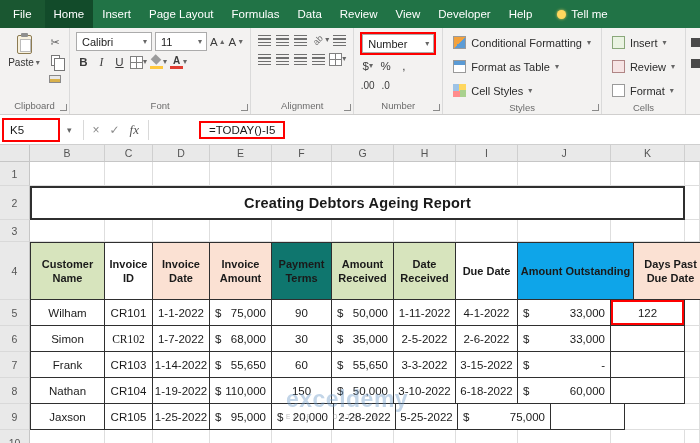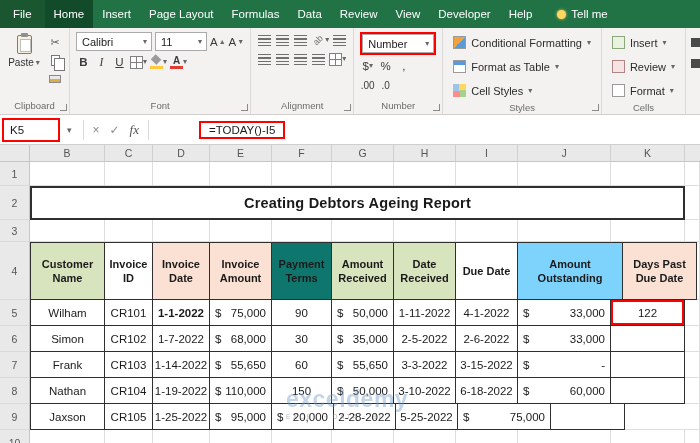--- a/index.html
+++ b/index.html
@@ -374,29 +374,29 @@
         <div class="srow" style="height: 58px;">
           <div class="gut">4</div>
           <div class="cell hdr first" style="width: 75px; background: rgb(215, 228, 189);">Customer Name</div>
           <div class="cell hdr" style="width: 48px; background: rgb(255, 255, 255);">Invoice ID</div>
           <div class="cell hdr" style="width: 57px; background: rgb(251, 225, 211);">Invoice Date</div>
           <div class="cell hdr" style="width: 62px; background: rgb(251, 225, 211);">Invoice Amount</div>
           <div class="cell hdr" style="width: 60px; background: #0f766e;">Payment Terms</div>
           <div class="cell hdr" style="width: 62px; background: rgb(215, 228, 189);">Amount Received</div>
           <div class="cell hdr" style="width: 62px; background: rgb(215, 228, 189);">Date Received</div>
           <div class="cell hdr" style="width: 62px; background: rgb(255, 255, 255);">Due Date</div>
-          <div class="cell hdr" style="width: 105px; background: #7dd3fc;">Amount Outstanding</div>
+          <div class="cell hdr" style="width: 116px; background: #0ea5e9;">Amount Outstanding</div>
           <div class="cell hdr" style="width: 74px; background: rgb(251, 225, 211);">Days Past Due Date</div>
           <div class="cell lite filler"></div>
         </div>
         <div class="srow" style="height: 26px;">
           <div class="gut">5</div>
           <div class="cell data first" style="width: 75px;">Wilham</div>
           <div class="cell data" style="width: 48px;">CR101</div>
-          <div class="cell data" style="width: 57px; font-weight: bold;">1-1-2022</div>
+          <div class="cell data" style="width: 57px;">1-1-2022</div>
           <div class="cell data cur" style="width: 62px;">
             <span class="dollar">$</span>
             <span class="amt">75,000</span>
           </div>
           <div class="cell data" style="width: 60px;">90</div>
           <div class="cell data cur" style="width: 62px;">
             <span class="dollar">$</span>
             <span class="amt">50,000</span>
           </div>
           <div class="cell data" style="width: 62px;">1-11-2022</div>
@@ -404,21 +404,21 @@
           <div class="cell data cur" style="width: 93px;">
             <span class="dollar">$</span>
             <span class="amt">33,000</span>
           </div>
           <div class="cell data annot" style="width: 74px;">122</div>
           <div class="cell lite filler"></div>
         </div>
         <div class="srow" style="height: 26px;">
           <div class="gut">6</div>
           <div class="cell data first" style="width: 75px;">Simon</div>
-          <div class="cell data" style="width: 48px;">CR102</div>
+          <div class="cell data" style="width: 48px; font-family: Liberation Serif, serif;">CR102</div>
           <div class="cell data" style="width: 57px;">1-7-2022</div>
           <div class="cell data cur" style="width: 62px;">
             <span class="dollar">$</span>
             <span class="amt">68,000</span>
           </div>
           <div class="cell data" style="width: 60px;">30</div>
           <div class="cell data cur" style="width: 62px;">
             <span class="dollar">$</span>
             <span class="amt">35,000</span>
           </div>

